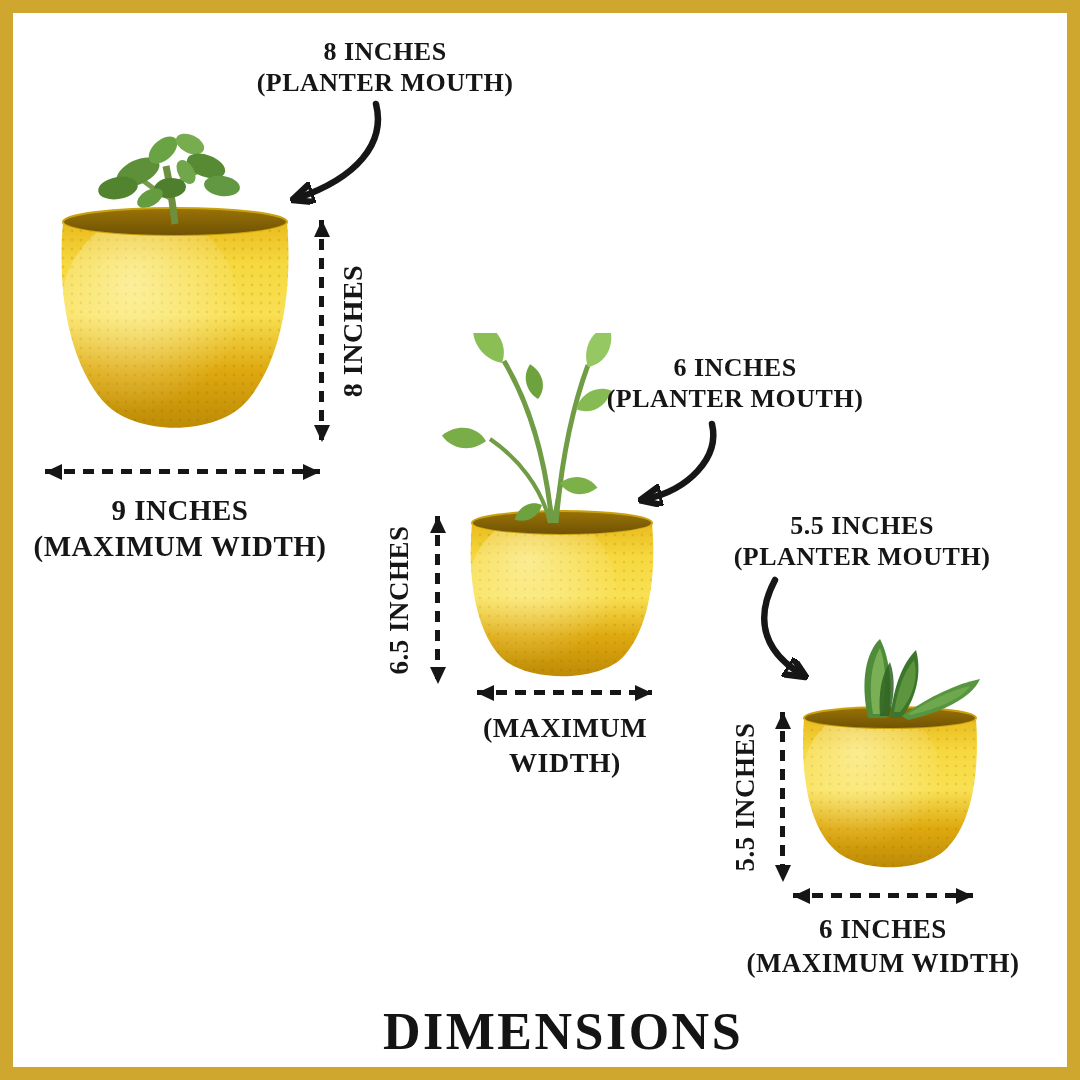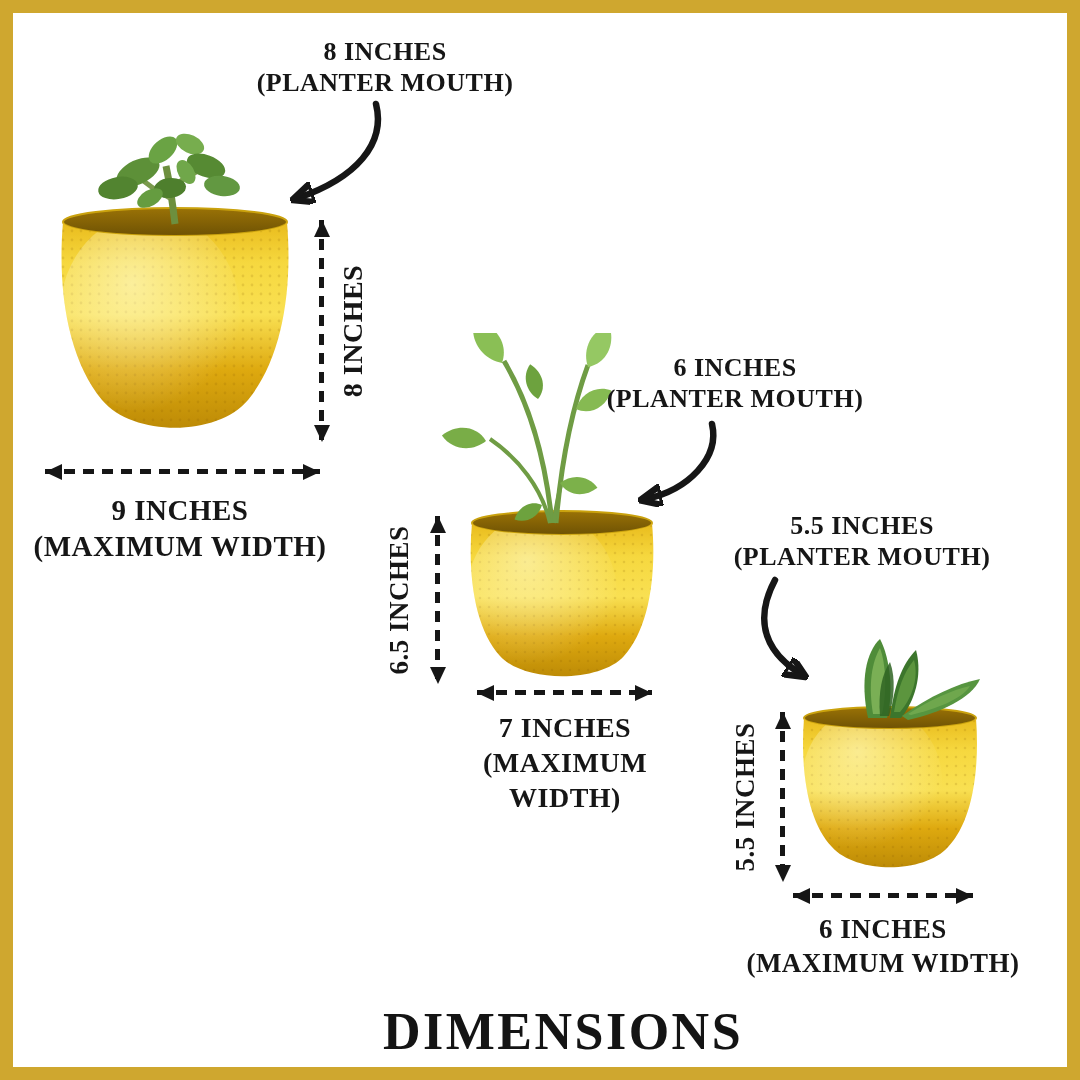--- a/index.html
+++ b/index.html
@@ -160,21 +160,20 @@
   <div class="label mouth-label" style="left:585px;top:352px;width:300px;">
     <div>6 INCHES</div>
     <div>(PLANTER MOUTH)</div>
   </div>
 
   <div class="v-arrow" style="left:435px;top:516px;height:168px;"></div>
   <div class="label v-label" style="left:399px;top:600px;font-size:27px;">6.5 INCHES</div>
 
   <div class="h-arrow" style="left:477px;top:690px;width:175px;"></div>
   <div class="label width-label" style="left:425px;top:710px;width:280px;font-size:28px;">
-    <div>7 INCHES</div>
     <div>(MAXIMUM WIDTH)</div>
   </div>
 
   <svg class="pot-svg" style="left:790px;top:636px;" width="200" height="244" viewBox="0 0 200 244">
     <defs>
       <linearGradient id="goldS" x1="0" y1="0" x2="0" y2="1">
         <stop offset="0%" stop-color="#E9BB1C"></stop>
           <stop offset="22%" stop-color="#F6D83F"></stop>
         <stop offset="48%" stop-color="#F9E052"></stop>
           <stop offset="74%" stop-color="#DEA90F"></stop>

